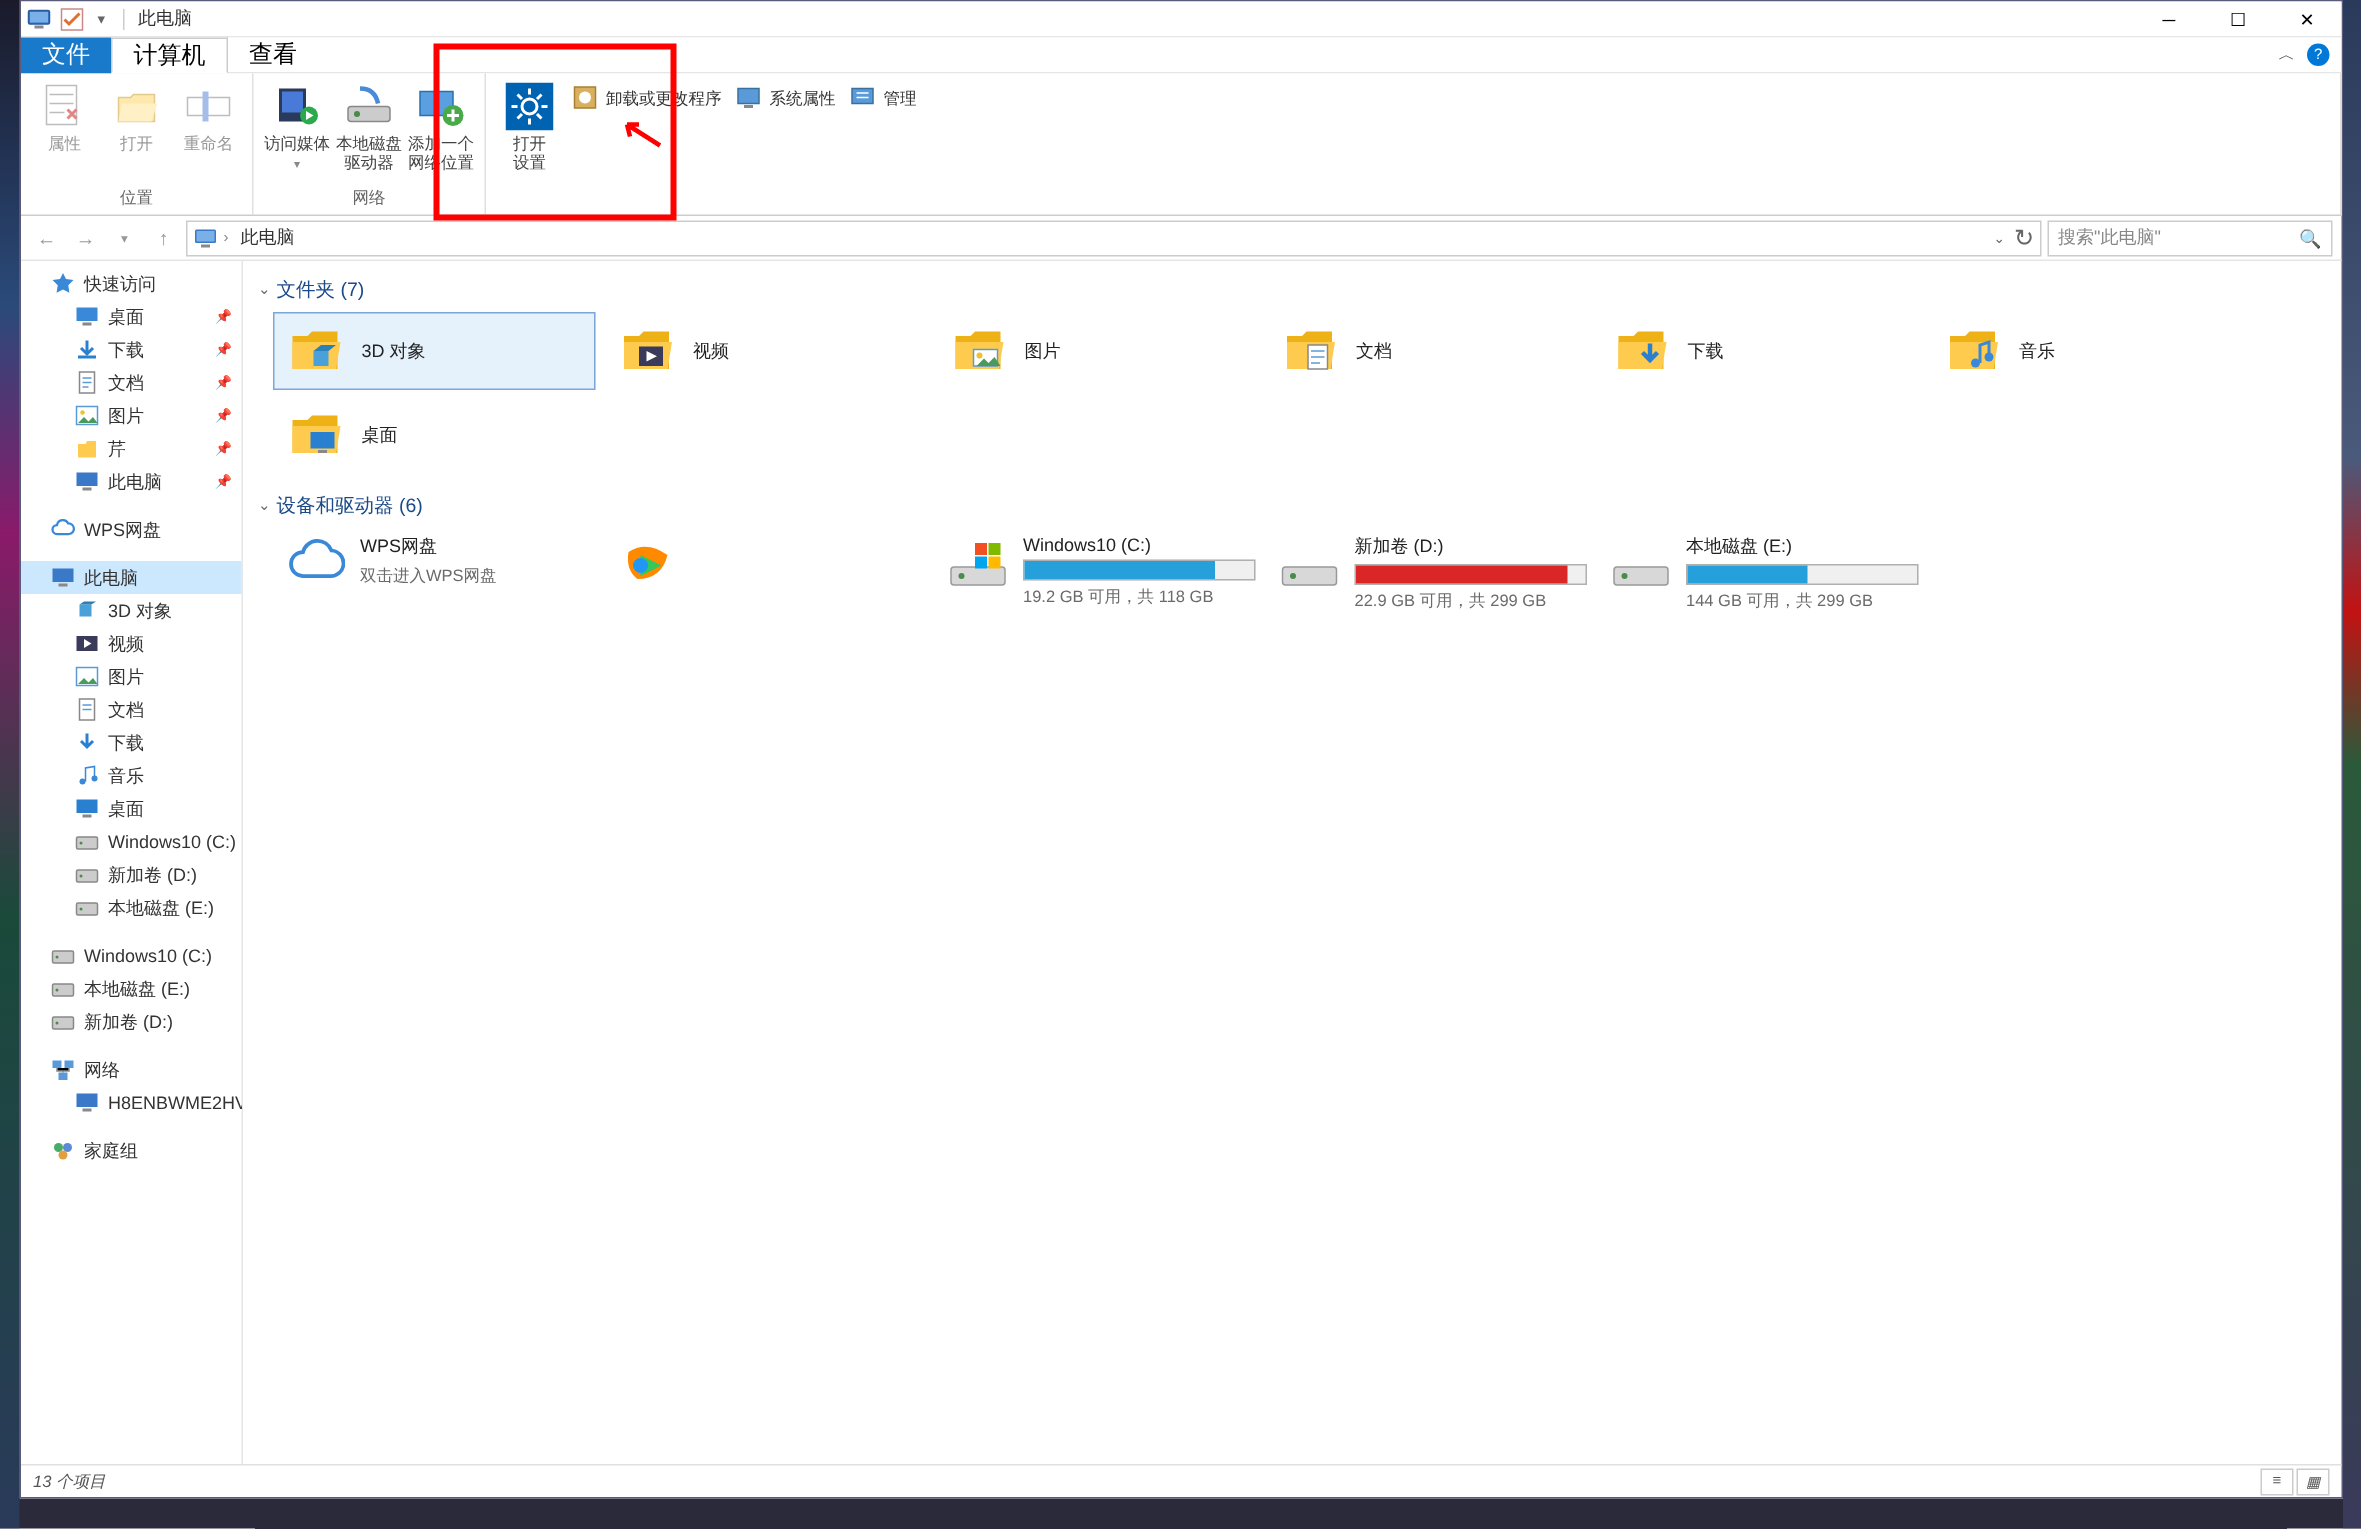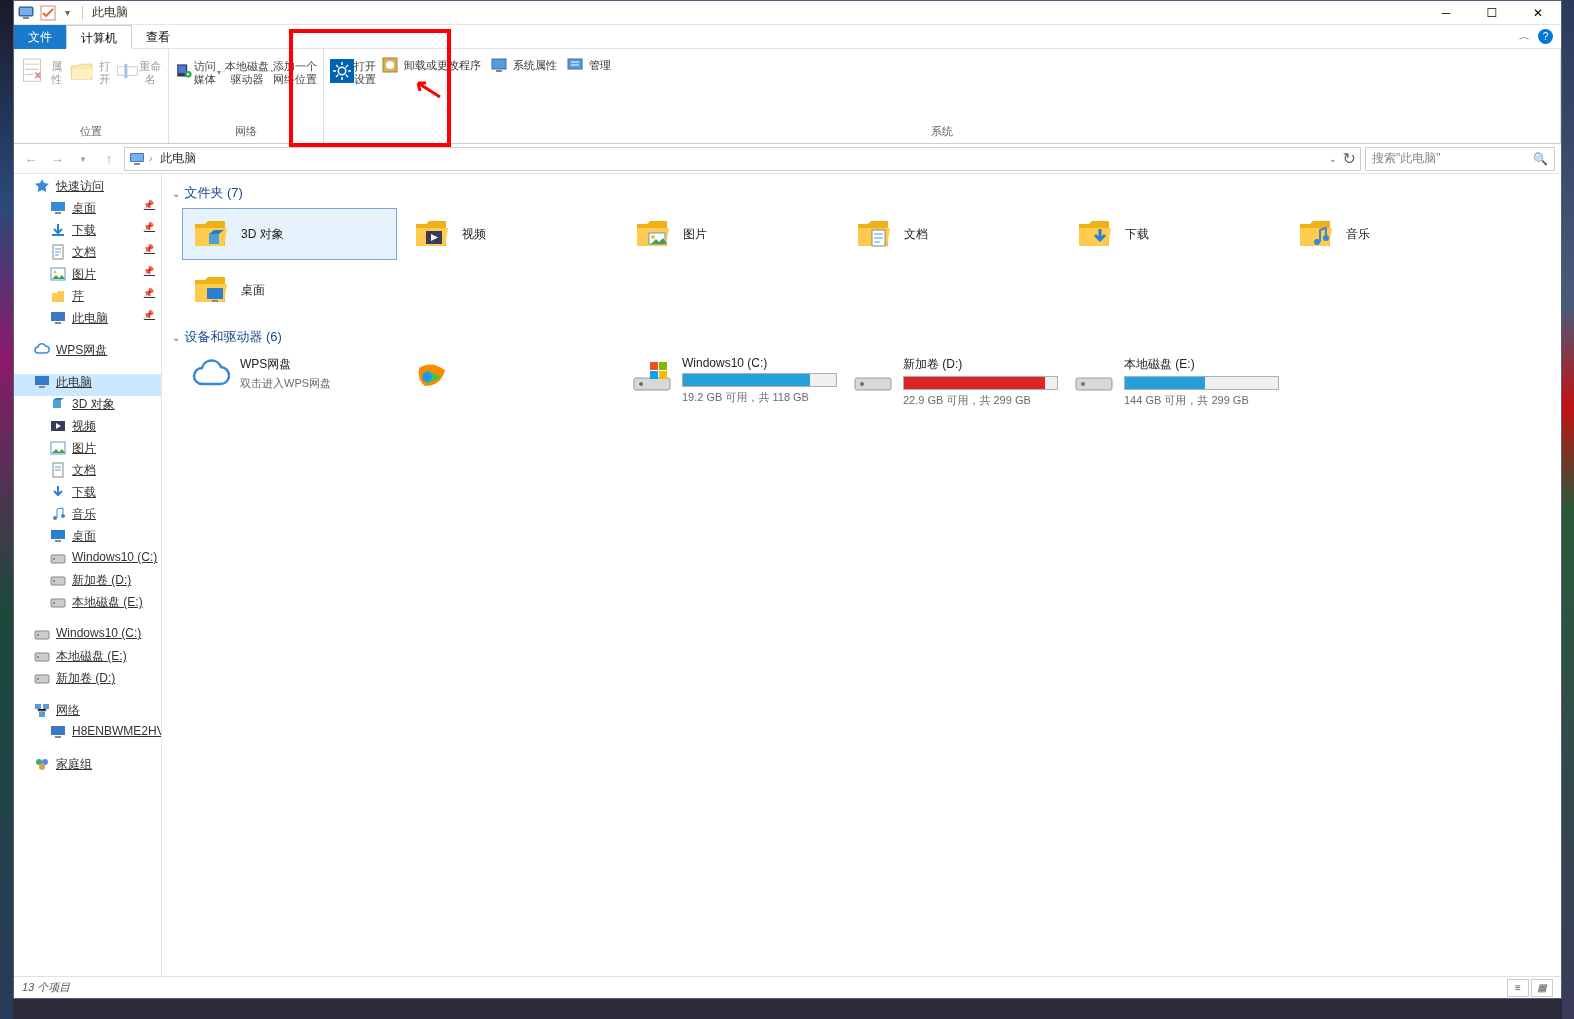--- a/index.html
+++ b/index.html
@@ -16,33 +16,33 @@
 .titlebar-icons { display: flex; gap: 6px; align-items: center; }
 .titlebar-icon { width: 16px; height: 16px; }
 .qa-dropdown { font-size: 10px; color: #666; padding: 0 3px; }
 .titlebar-sep { width: 1px; height: 14px; background: #ccc; margin: 0 3px; }
 .titlebar-title { font-size: 12px; color: #333; margin-left: 6px; flex: 1; }
 .window-controls { display: flex; margin-left: auto; }
 .win-ctrl { width: 46px; height: 24px; display: flex; align-items: center; justify-content: center; font-size: 12px; cursor: default; }
 
 
 .ribbon-tabs { height: 24px; background: #fff; display: flex; align-items: center; border-bottom: 1px solid #e5e5e5; }
-.ribbon-tab { padding: 0 14px; height: 24px; line-height: 24px; font-size: 12px; cursor: default; }
+.ribbon-tab { padding: 0 14px; height: 24px; line-height: 24px; font-size: 16px; cursor: default; }
 .ribbon-tab.file { background: #1979ca; color: #fff; }
 .ribbon-tab.active { border: 1px solid #ccc; border-bottom: 1px solid #fff; position: relative; z-index: 2; }
 .ribbon-help { margin-left: auto; display: flex; align-items: center; gap: 8px; padding-right: 8px; }
 .ribbon-help span { font-size: 11px; color: #555; cursor: default; }
 .help-circle { width: 15px; height: 15px; border-radius: 50%; background: #0078d7; color: #fff; font-size: 10px; display: flex; align-items: center; justify-content: center; }
 
 
 .ribbon-body { height: 95px; background: #fff; border-bottom: 1px solid #ccc; display: flex; position: relative; }
 .ribbon-group { display: flex; flex-direction: column; border-right: 1px solid #e0e0e0; padding: 2px 6px 0 6px; }
 .ribbon-group-items { display: flex; flex: 1; align-items: flex-start; gap: 2px; }
 .ribbon-group-label { text-align: center; font-size: 11px; color: #666; padding: 2px 0 4px; }
-.ribbon-btn-lg { display: flex; align-items: center; width: 46px; padding-top: 4px; font-size: 11px; color: #444; cursor: default; }
+.ribbon-btn-lg { display: flex; flex-direction: column; align-items: center; width: 46px; padding-top: 4px; font-size: 11px; color: #444; cursor: default; }
 .ribbon-btn-lg.disabled { opacity: 0.55; }
 .ribbon-icon-lg { width: 32px; height: 32px; margin-bottom: 3px; }
 .ribbon-btn-lg .lbl { text-align: center; line-height: 13px; }
 .ribbon-mini-list { display: flex; flex-direction: row; gap: 2px; padding-top: 4px; }
 .ribbon-btn-sm { display: flex; align-items: center; gap: 6px; font-size: 11px; color: #333; padding: 2px 4px; cursor: default; white-space: nowrap; }
 .ribbon-icon-sm { width: 16px; height: 16px; }
 
 
 .highlight-box { position: absolute; border: 4px solid #ff0000; left: 275px; top: -20px; width: 162px; height: 118px; z-index: 10; pointer-events: none; }
 .highlight-arrow { position: absolute; left: 398px; top: 30px; z-index: 11; pointer-events: none; }
@@ -55,21 +55,21 @@
 .addr-sep { color: #888; font-size: 10px; }
 .addr-refresh { margin-left: auto; display: flex; align-items: center; gap: 6px; color: #666; }
 .search-box { width: 190px; height: 24px; border: 1px solid #ccc; display: flex; align-items: center; padding: 0 6px; color: #888; font-size: 12px; }
 .search-box .s-icon { margin-left: auto; }
 
 
 .main { flex: 1; display: flex; overflow: hidden; }
 
 
 .navtree { width: 148px; border-right: 1px solid #e5e5e5; overflow-y: auto; padding: 4px 0; }
-.tree-item { display: flex; align-items: flex-start; gap: 6px; height: 22px; padding: 0 6px 0 20px; font-size: 12px; color: #333; cursor: default; white-space: nowrap; text-decoration: underline; }
+.tree-item { display: flex; align-items: center; gap: 6px; height: 22px; padding: 0 6px 0 20px; font-size: 12px; color: #333; cursor: default; white-space: nowrap; }
 .tree-item.no-indent { padding-left: 20px; }
 .tree-item.indent1 { padding-left: 36px; }
 .tree-item.selected { background: #cce8ff; }
 .tree-item .pin { margin-left: auto; color: #888; font-size: 9px; }
 .tree-icon { width: 16px; height: 16px; flex-shrink: 0; }
 .tree-spacer { height: 10px; }
 
 
 .content { flex: 1; overflow: auto; padding: 6px 10px; }
 .section-header { display: flex; align-items: center; gap: 4px; font-size: 13px; color: #1a4a8a; padding: 4px 0 6px; cursor: default; }
@@ -235,21 +235,20 @@
           </div>
           <div class="ribbon-btn-sm">
             <svg class="ribbon-icon-sm" viewBox="0 0 16 16">
                 <rect x="1" y="2" width="14" height="10" fill="#5a9ad8" stroke="#3a70a0"></rect>
                 <path d="M4 5h8M4 8h8" stroke="#fff"></path>
               </svg>
             <span>管理</span>
           </div>
         </div>
       </div>
-      <div class="ribbon-group-label">系统</div>
     </div>
   </div>
 
   <div class="navbar">
     <div class="nav-arrow">←</div>
     <div class="nav-arrow">→</div>
     <div class="nav-arrow" style="font-size:9px">▾</div>
     <div class="nav-arrow">↑</div>
     <div class="addr-box">
       <svg width="16" height="16" viewBox="0 0 16 16">

